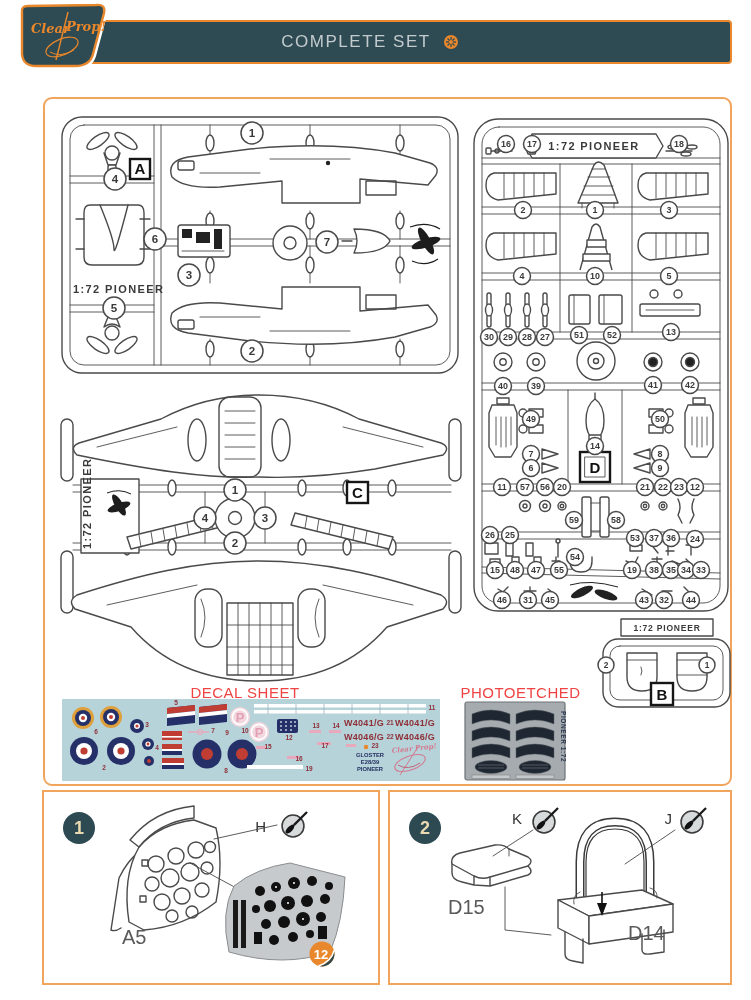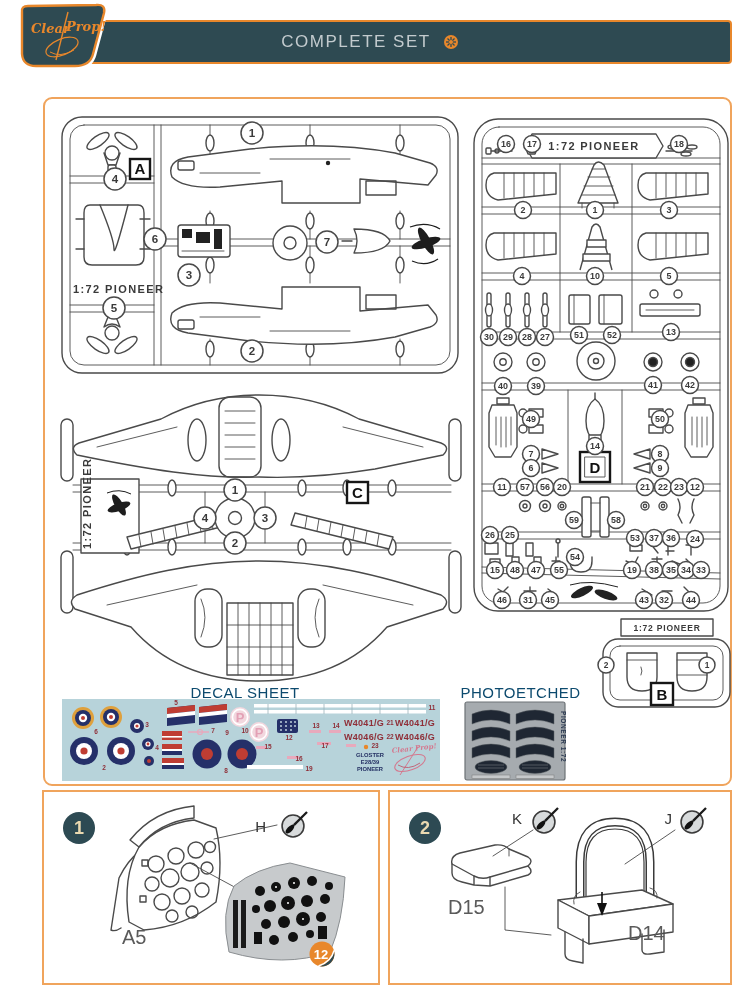--- a/index.html
+++ b/index.html
@@ -15,21 +15,21 @@
   svg{position:absolute;overflow:visible}
   symbol{overflow:visible}
   .header-bar{position:absolute;left:24px;top:20px;width:708px;height:44px;
     background:var(--header-teal);border:2px solid var(--accent-orange);border-radius:4px;
     box-sizing:border-box;display:flex;align-items:center;justify-content:center;
     gap:12px;padding-right:16px}
   .header-title{color:#c3cbce;font-size:17px;letter-spacing:1.5px}
   .logo-svg{left:16px;top:2px;z-index:3}
   .main-box{position:absolute;left:43px;top:97px;width:689px;height:689px;
     border:2.5px solid var(--frame-orange);border-radius:9px;box-sizing:border-box}
-  .section-title{position:absolute;font-size:15px;color:#0c4a6e;letter-spacing:.5px;
+  .section-title{position:absolute;font-size:15px;color:#ef4444;letter-spacing:.5px;
     text-align:center}
   .step-box{position:absolute;border:2px solid var(--frame-orange);box-sizing:border-box;background:#fff}
   
   .ln{fill:none;stroke:var(--line);stroke-width:1.4;stroke-linejoin:round;stroke-linecap:round}
   .lnw{fill:#fff;stroke:var(--line);stroke-width:1.4;stroke-linejoin:round}
   .thin{stroke-width:.9}
   .dark{fill:#222;stroke:none}
   .badge-c{fill:#fff;stroke:#4a4a4a;stroke-width:1.5}
   .badge-t{fill:#3a3a3a;font-weight:bold;text-anchor:middle;font-family:"Liberation Sans",sans-serif}
   .label-box{fill:#fff;stroke:#161616;stroke-width:2.4}

